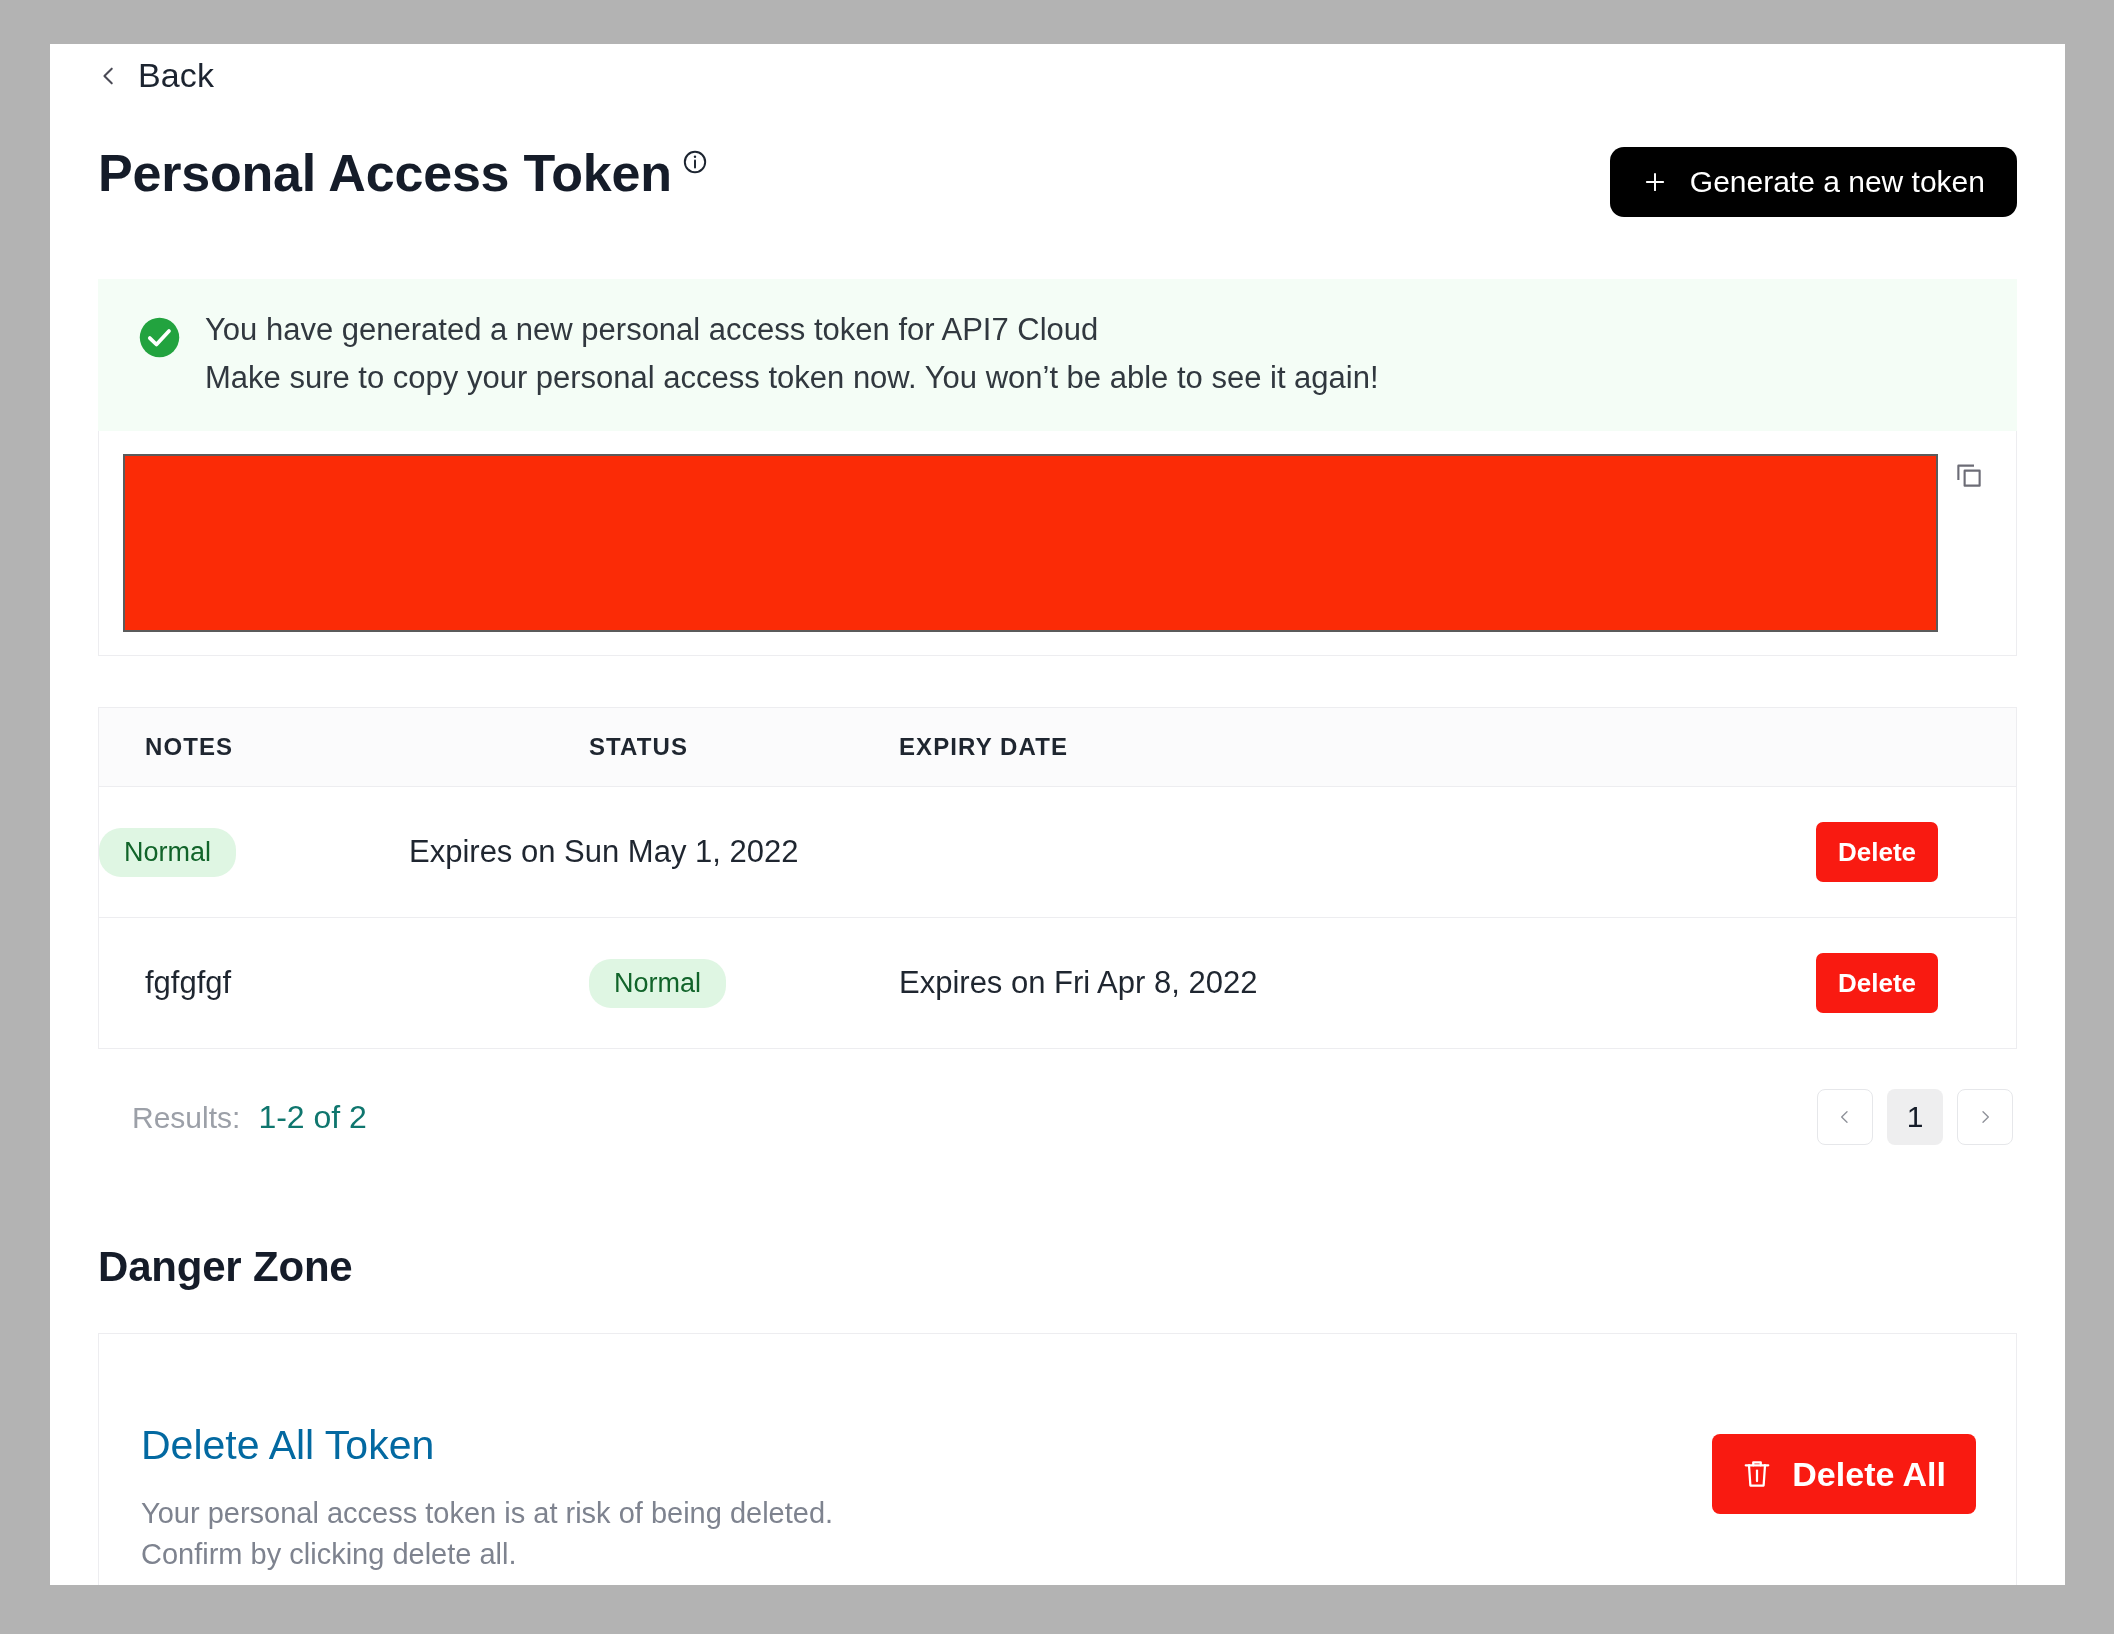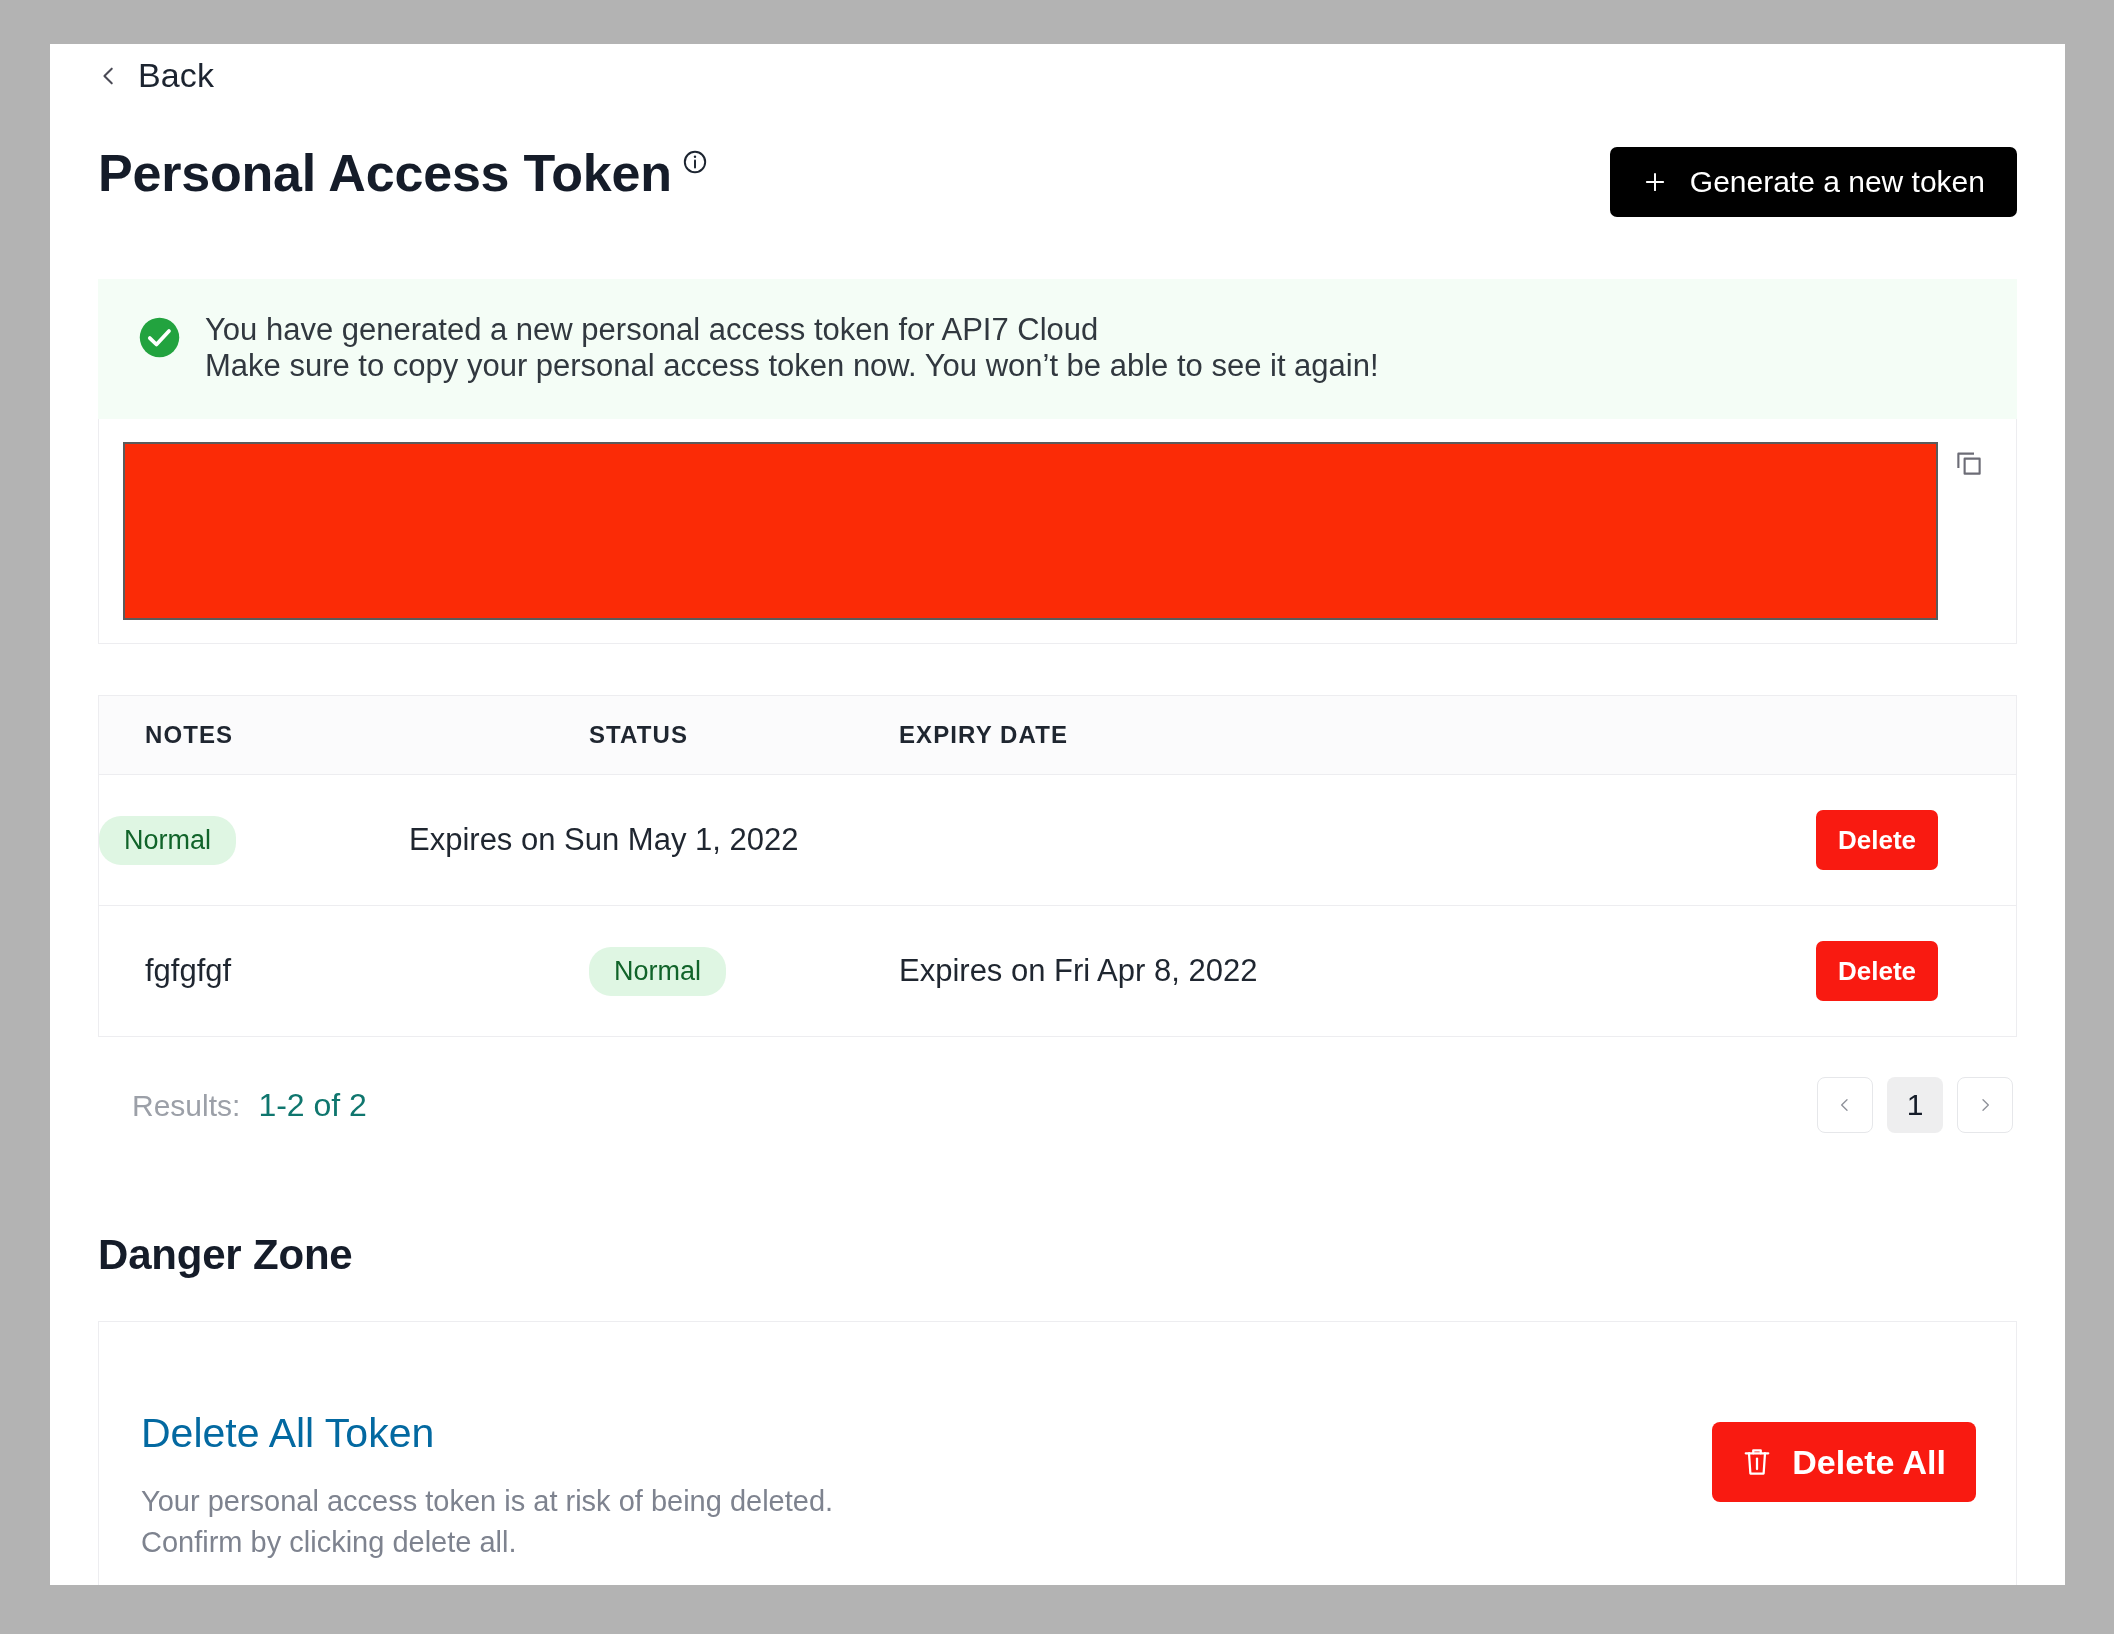--- a/index.html
+++ b/index.html
@@ -74,21 +74,21 @@
     margin-top: 2px;
     color: #1c2430;
   }
   .generate-btn {
     display: inline-flex;
     align-items: center;
     gap: 22px;
     background: #000000;
     color: #ffffff;
     border: none;
-    border-radius: 7px;
+    border-radius: 14px;
     padding: 0 32px;
     height: 70px;
     font-size: 30px;
     font-family: "Liberation Sans", sans-serif;
     cursor: pointer;
     white-space: nowrap;
   }
   .plus-icon {
     display: block;
     width: 26px;
@@ -107,20 +107,21 @@
   .check-icon {
     display: block;
     width: 43px;
     height: 43px;
     flex: 0 0 auto;
     margin-top: 4px;
   }
   .alert-lines {
     display: flex;
     flex-direction: column;
+    gap: 12px;
   }
   .alert-line {
     font-size: 31px;
     color: #31383f;
     line-height: 1.15;
   }
 
   
   .token-card {
     border: 1px solid #ededf0;

